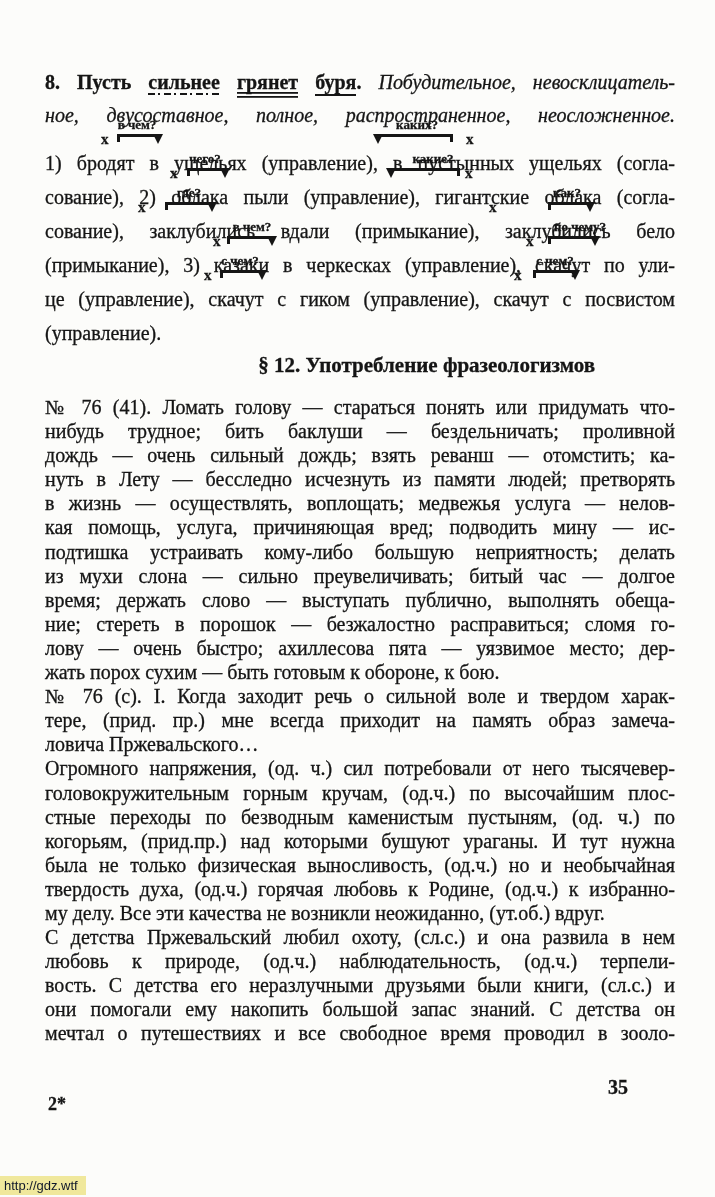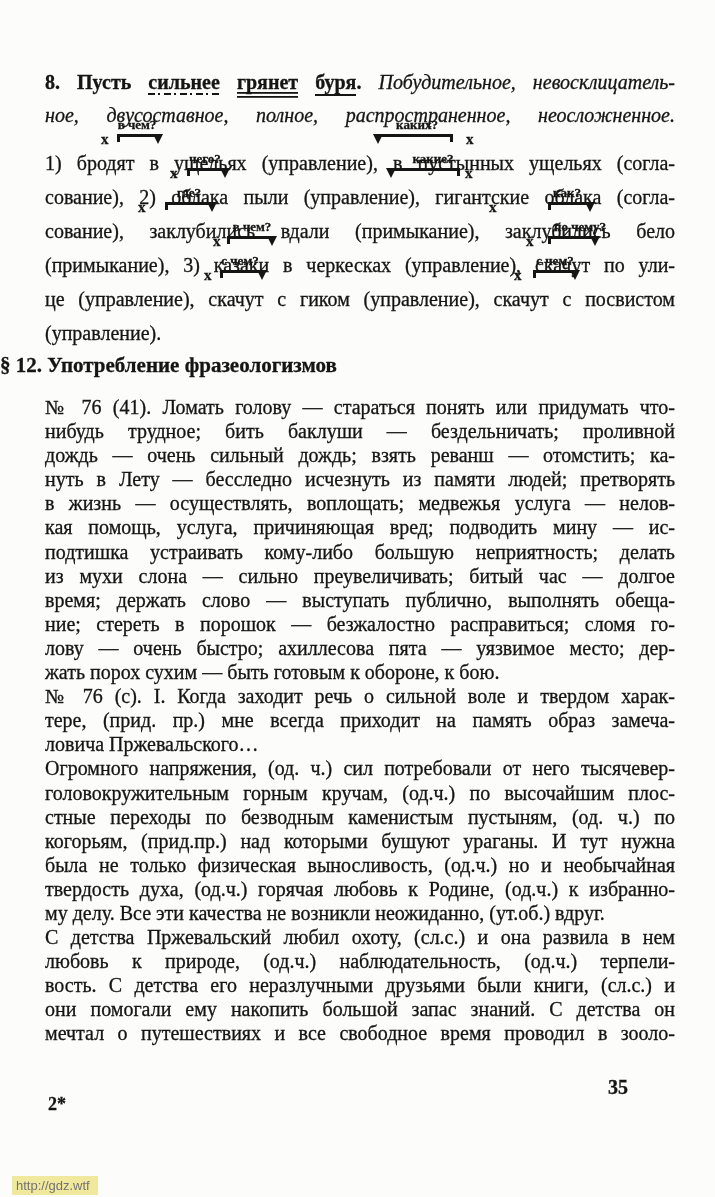--- a/index.html
+++ b/index.html
@@ -52,32 +52,32 @@
   .br::after{ content:""; position:absolute; width:0; height:0; top:-3px;
               border-left:5.5px solid transparent; border-right:5.5px solid transparent;
               border-top:10px solid #151515; }
   .br.r::before{ left:0; }
   .br.r::after{ right:-2px; }
   .br.l::before{ right:0; }
   .br.l::after{ left:-2px; }
 
   
   #heading{ position:absolute; left:0; top:353px; width:595px; margin:0;
-            text-align:left; font-size:21px; font-weight:bold; }
+            text-align:right; font-size:21px; font-weight:bold; }
 
   
   #paras{ position:absolute; left:45px; top:395px; width:630px;
           font-size:20px; line-height:24.1px; }
 
   
   #footer-mark{ position:absolute; left:48px; top:1094px;
                 font-size:18px; font-weight:bold; }
   #page-number{ position:absolute; left:608px; top:1076px; font-size:20px;font-weight:bold; }
-  #watermark{ position:absolute; left:12px; bottom:2px;
-              background:#f0e89c; color:#737373;
+  #watermark{ position:absolute; left:0; bottom:2px;
+              background:#f0e89c; color:#0f172a;
               font-family:"Liberation Sans","DejaVu Sans",sans-serif;
               font-size:13px; line-height:19px; padding:0 8px 0 4px;
               -webkit-text-stroke:0 transparent; }
 </style>
 </head>
 <body>
 
 <div id="page">
 
   <section id="ex8">

